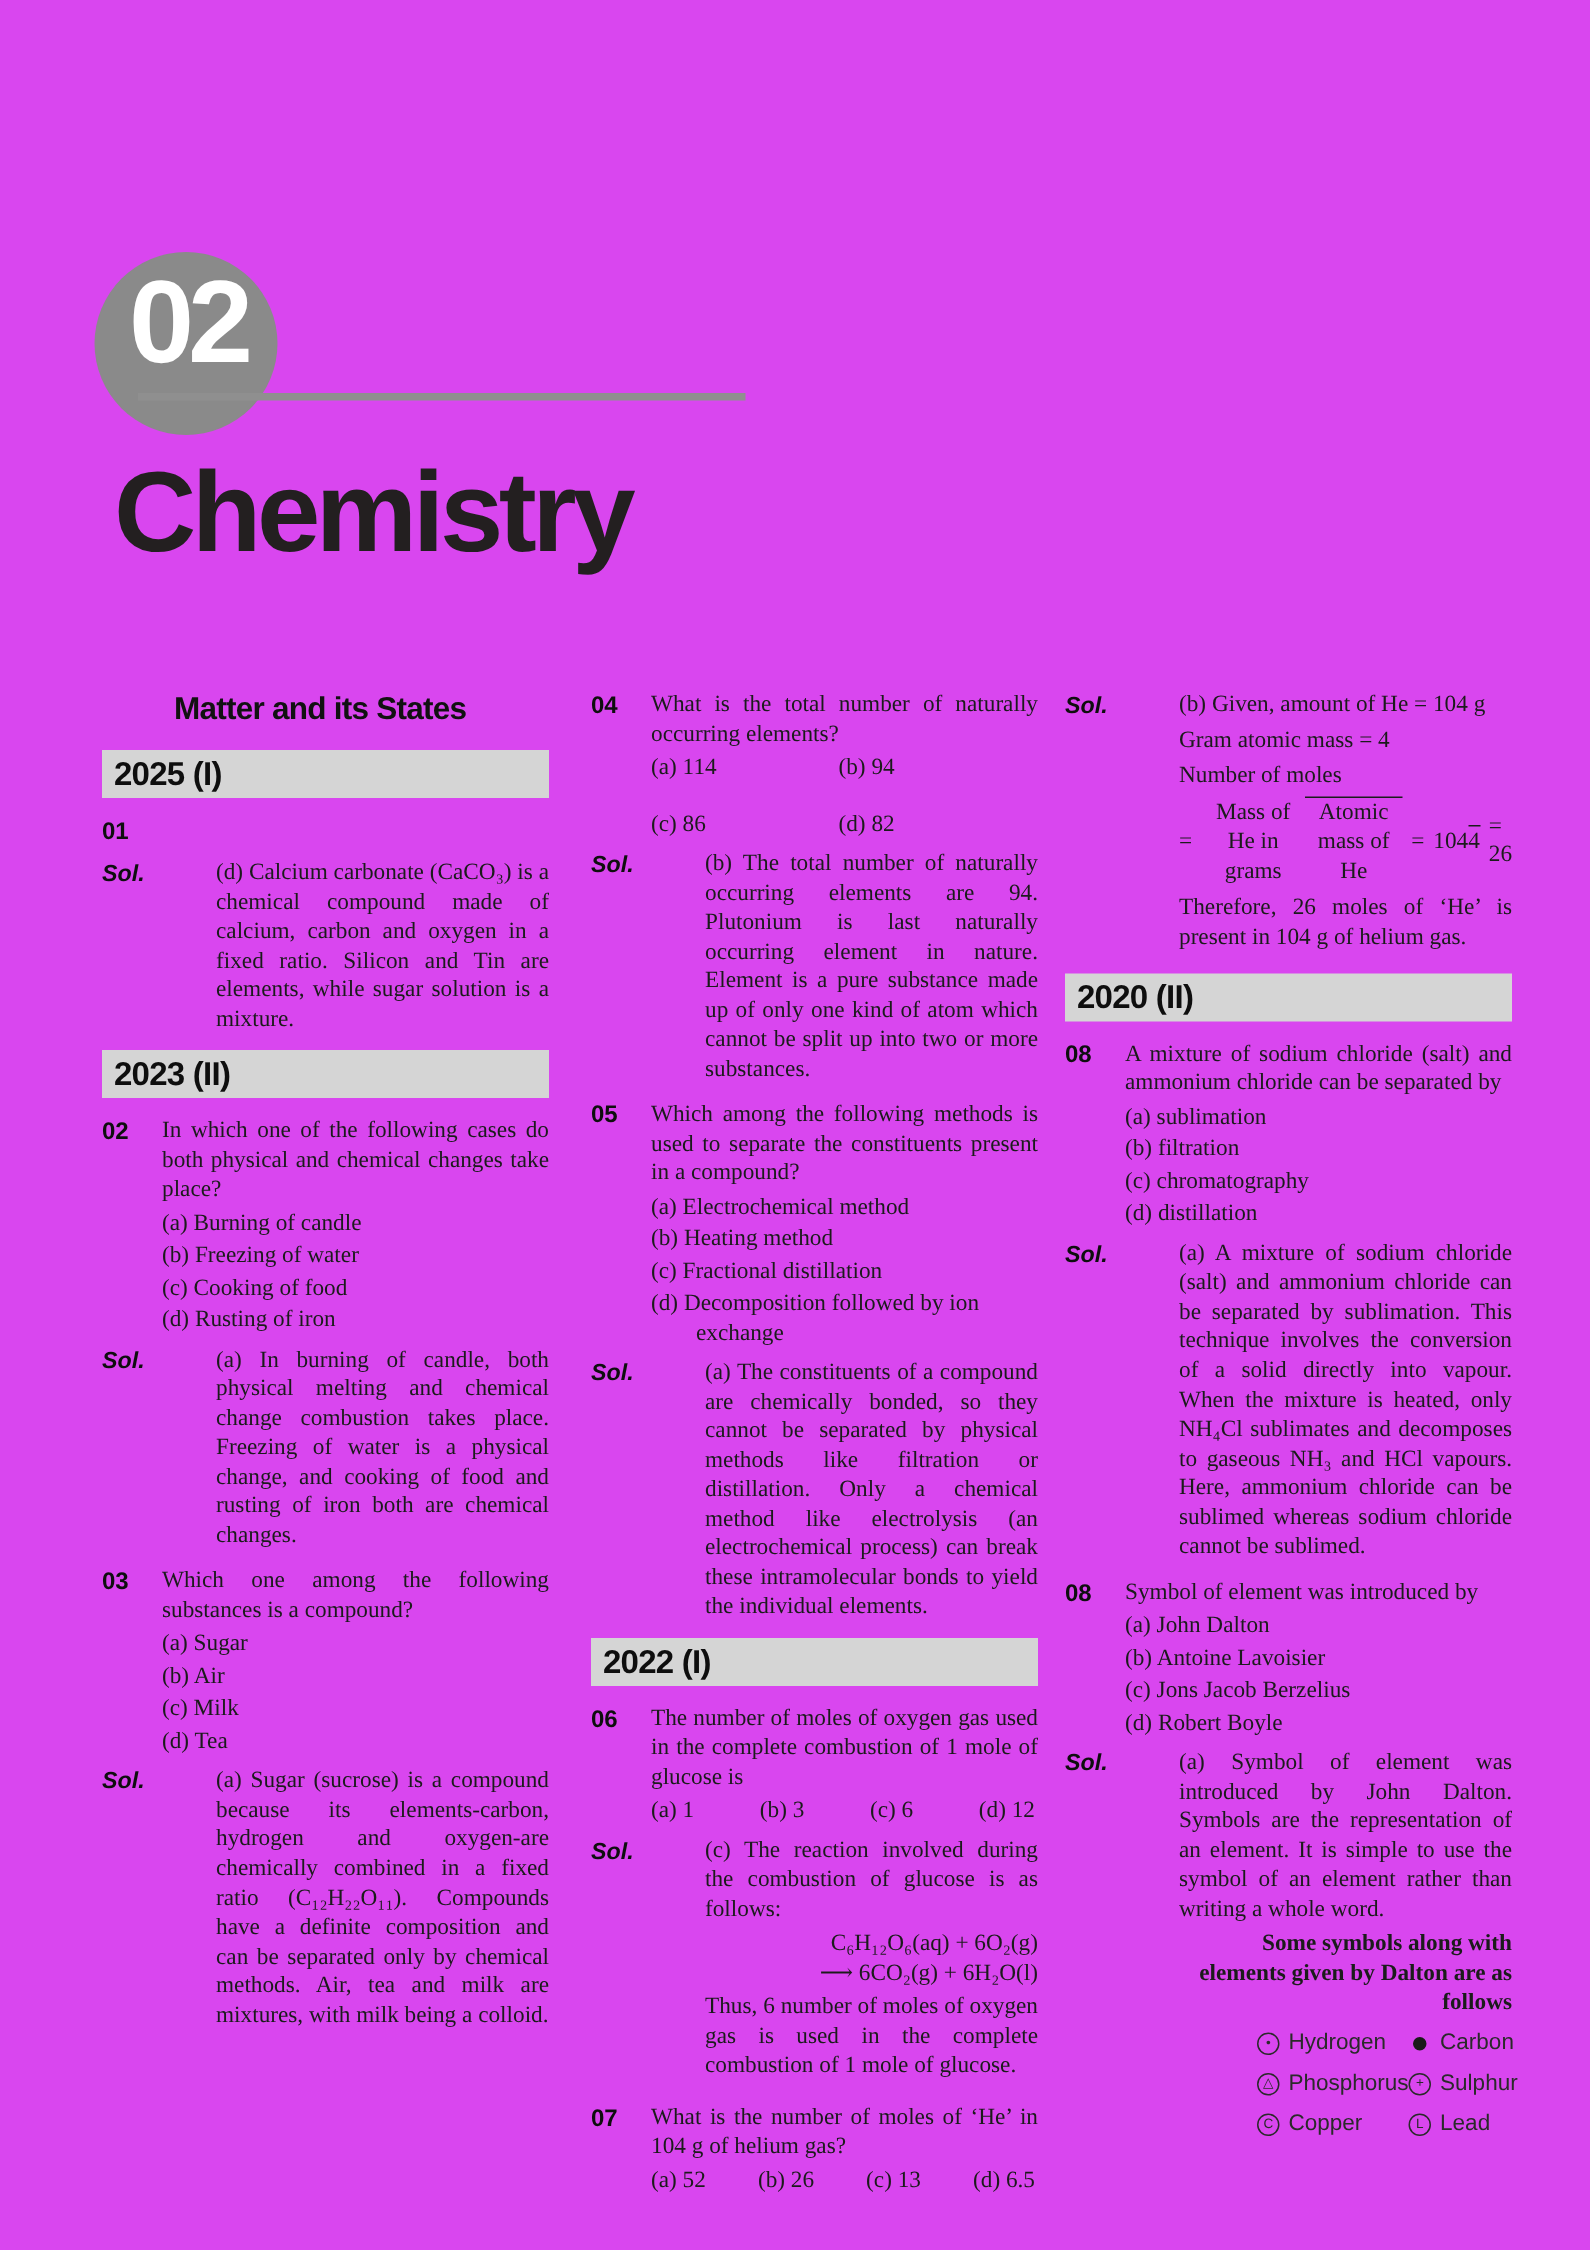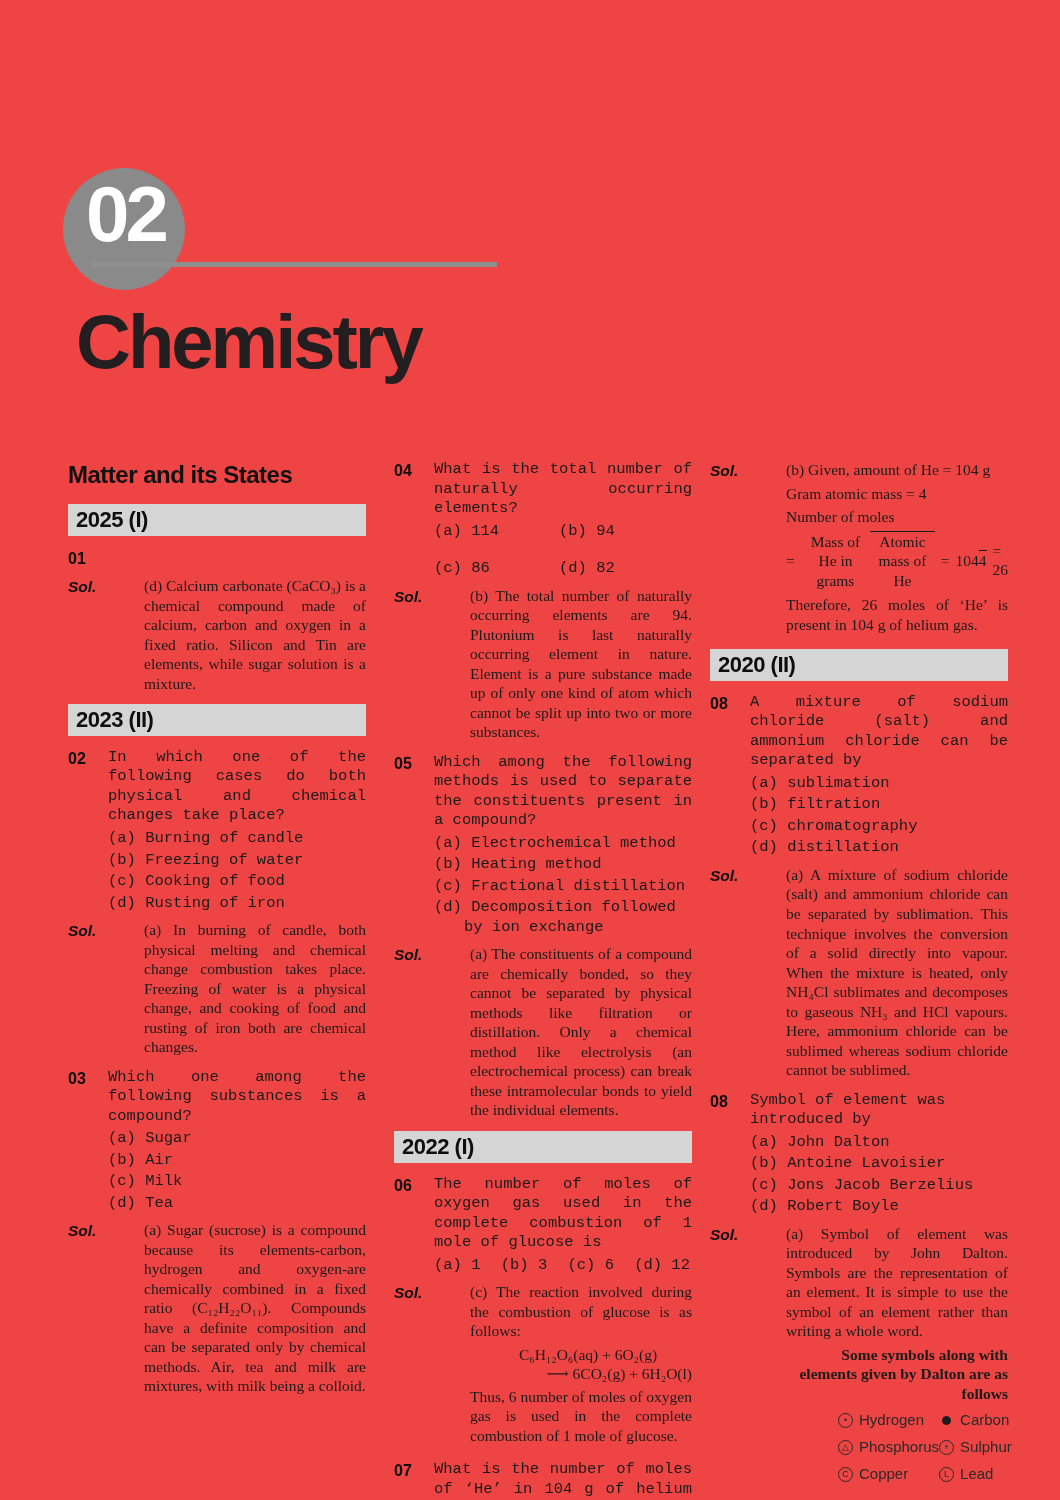--- a/index.html
+++ b/index.html
@@ -1,18 +1,18 @@
 <!DOCTYPE html>
 <html><head>
 <meta charset="utf-8">
 <style>
   * { margin:0; padding:0; box-sizing:border-box; }
   html,body { background:#ffffff; }
   .page {
-    position:relative; width:1060px; height:1500px; background:#ef4444;
+    position:relative; width:1060px; height:1500px; background:#d946ef;
     color:#1b1b1b; overflow:hidden;
     font-family:"Liberation Serif","DejaVu Serif",serif;
   }
   
   .chap-circle {
     position:absolute; left:63px; top:168px; width:122px; height:122px;
     border-radius:50%; background:#8a8a8a; z-index:1;
   }
   .chap-rule {
     position:absolute; left:92px; top:262px; width:405px; height:5px;
@@ -29,50 +29,51 @@
     font-family:"Liberation Sans","DejaVu Sans",sans-serif;
     font-weight:800; font-size:76px; letter-spacing:-3px; color:#231f20;
   }
   
   .col { position:absolute; top:460px; width:298px; font-size:15.5px; line-height:1.26; }
   .col1 { left:68px; }
   .col2 { left:394px; }
   .col3 { left:710px; }
   .topic-heading {
     font-family:"Liberation Sans","DejaVu Sans",sans-serif;
-    font-weight:800; font-size:24px; letter-spacing:-0.5px; color:#111;
+    font-weight:800; font-size:21px; letter-spacing:-0.5px; color:#111;
     margin-bottom:14px;
+    margin-left:48px;
   }
   .yearbar {
     background:#d5d5d5; color:#0e0e0e;
     font-family:"Liberation Sans","DejaVu Sans",sans-serif;
     font-weight:800; font-size:22px; letter-spacing:-0.5px;
     padding:2px 0 2px 8px; margin:6px 0 12px 0;
   }
   .q { display:flex; margin-bottom:7px; }
   .qnum {
     flex:none; width:40px;
     font-family:"Liberation Sans","DejaVu Sans",sans-serif;
     font-weight:800; font-size:16px; padding-top:1px; color:#0e0e0e;
   }
-  .qbody { flex:1; min-width:0;font-family:Liberation Mono, monospace; }
+  .qbody { flex:1; min-width:0; }
   .qtext { text-align:justify; }
   .opts { margin-top:3px; }
   .opt { padding-left:30px; text-indent:-30px; margin-top:2px; }
   .opts-grid2 { display:grid; grid-template-columns:125px 1fr; margin-top:3px; row-gap:18px; }
   .opts-row4 { display:flex; justify-content:space-between; padding-right:2px; margin-top:3px; }
   .sol { display:flex; margin-bottom:11px;gap:36px; }
   .sollabel {
     flex:none; width:40px;
     font-family:"Liberation Sans","DejaVu Sans",sans-serif;
     font-weight:800; font-style:italic; font-size:15.5px; padding-top:1px; color:#0e0e0e;
   }
   .solbody { flex:1; min-width:0; text-align:justify; }
   .solbody p { margin-bottom:4px; }
-  .eq1 { text-align:center; margin:2px 0 0 14px; }
+  .eq1 { text-align:right; margin:2px 0 0 14px; }
   .eq2 { text-align:right; margin:0 0 3px 0; }
   .frac-line { display:flex; align-items:center; gap:6px; margin:3px 0 5px 0; text-align:left; }
   .frac { display:inline-flex; flex-direction:row; text-align:center;align-items:flex-end; }
   .frac .den { border-top:1.3px solid #1b1b1b; }
   .symgrid {
     display:grid; grid-template-columns:1fr 1fr; row-gap:8px;
     margin:8px 0 0 52px; text-align:left;
     font-family:"Liberation Sans","DejaVu Sans",sans-serif; font-size:15px; color:#2a2a2a;
   }
   .symitem { display:flex; align-items:center; gap:6px; }

